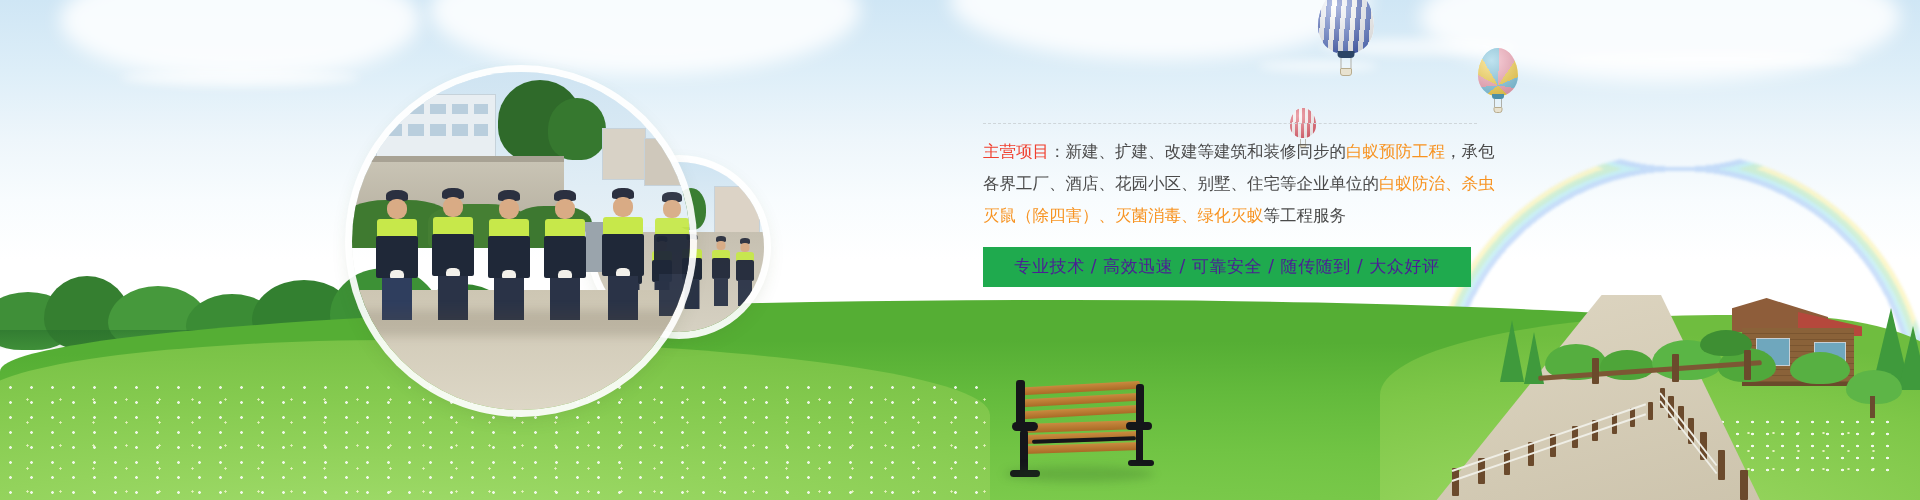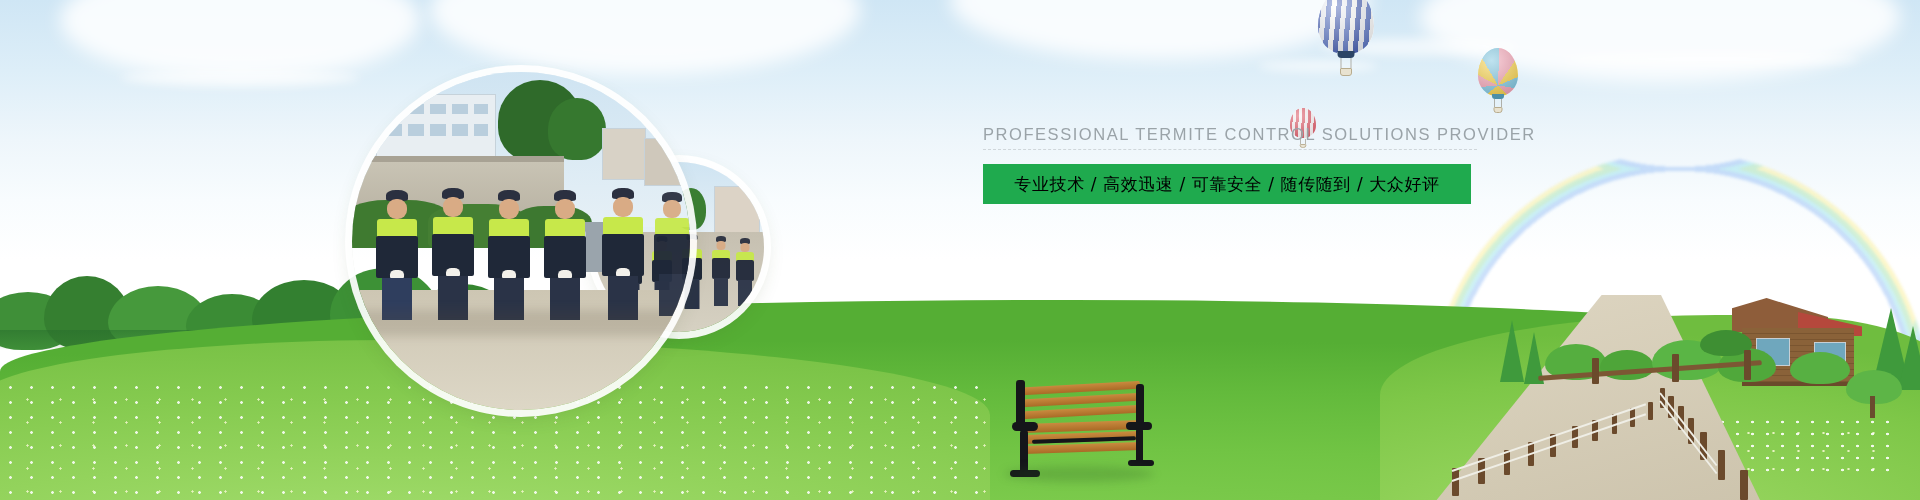--- a/index.html
+++ b/index.html
@@ -232,21 +232,21 @@
     width:512px;
   }
   .kw-red    { color:#f0402f; }
   .kw-orange { color:#f79321; }
 
   #feature-bar {
     margin-top:14px;
     width:488px; height:40px;
     background:#1faa4e;
     display:flex; align-items:center; justify-content:center;
-    color:#000000;
+    color:#4c1d95;
     font-family:"DejaVu Sans","Liberation Sans",sans-serif;
     font-size:17px;
     letter-spacing:.6px;
     white-space:nowrap;
   }
 </style>
 </head>
 <body>
 
 <div id="banner">
@@ -556,23 +556,25 @@
       </div>
 
       <div style="position:absolute;left:0;top:238px;width:338px;height:26px;
         background:rgba(90,80,60,.18);filter:blur(5px);"></div>
     </div>
   </div>
 
   <div id="text-block">
 
 
-    <div id="subheadline">PROFESSIONAL TERMITE CONTROL SOLUTIONS PROVIDER</div>
 
     <div id="divider"></div>
 
+    <div id="desc">
+      <span class="kw-red">主营项目</span><span>：新建、扩建、改建等建筑和装修同步的</span><span class="kw-orange">白蚁预防工程</span><span>，承包</span><span>各界工厂、酒店、花园小区、别墅、住宅等企业单位的</span><span class="kw-orange">白蚁防治、杀虫</span><span class="kw-orange">灭鼠（除四害）、灭菌消毒、绿化灭蚁</span><span>等工程服务</span>
+    </div>
 
     <div id="feature-bar">
       <span>专业技术 / 高效迅速 / 可靠安全 / 随传随到 / 大众好评</span>
     </div>
   </div>
 
 </div>
 
 </body></html>

